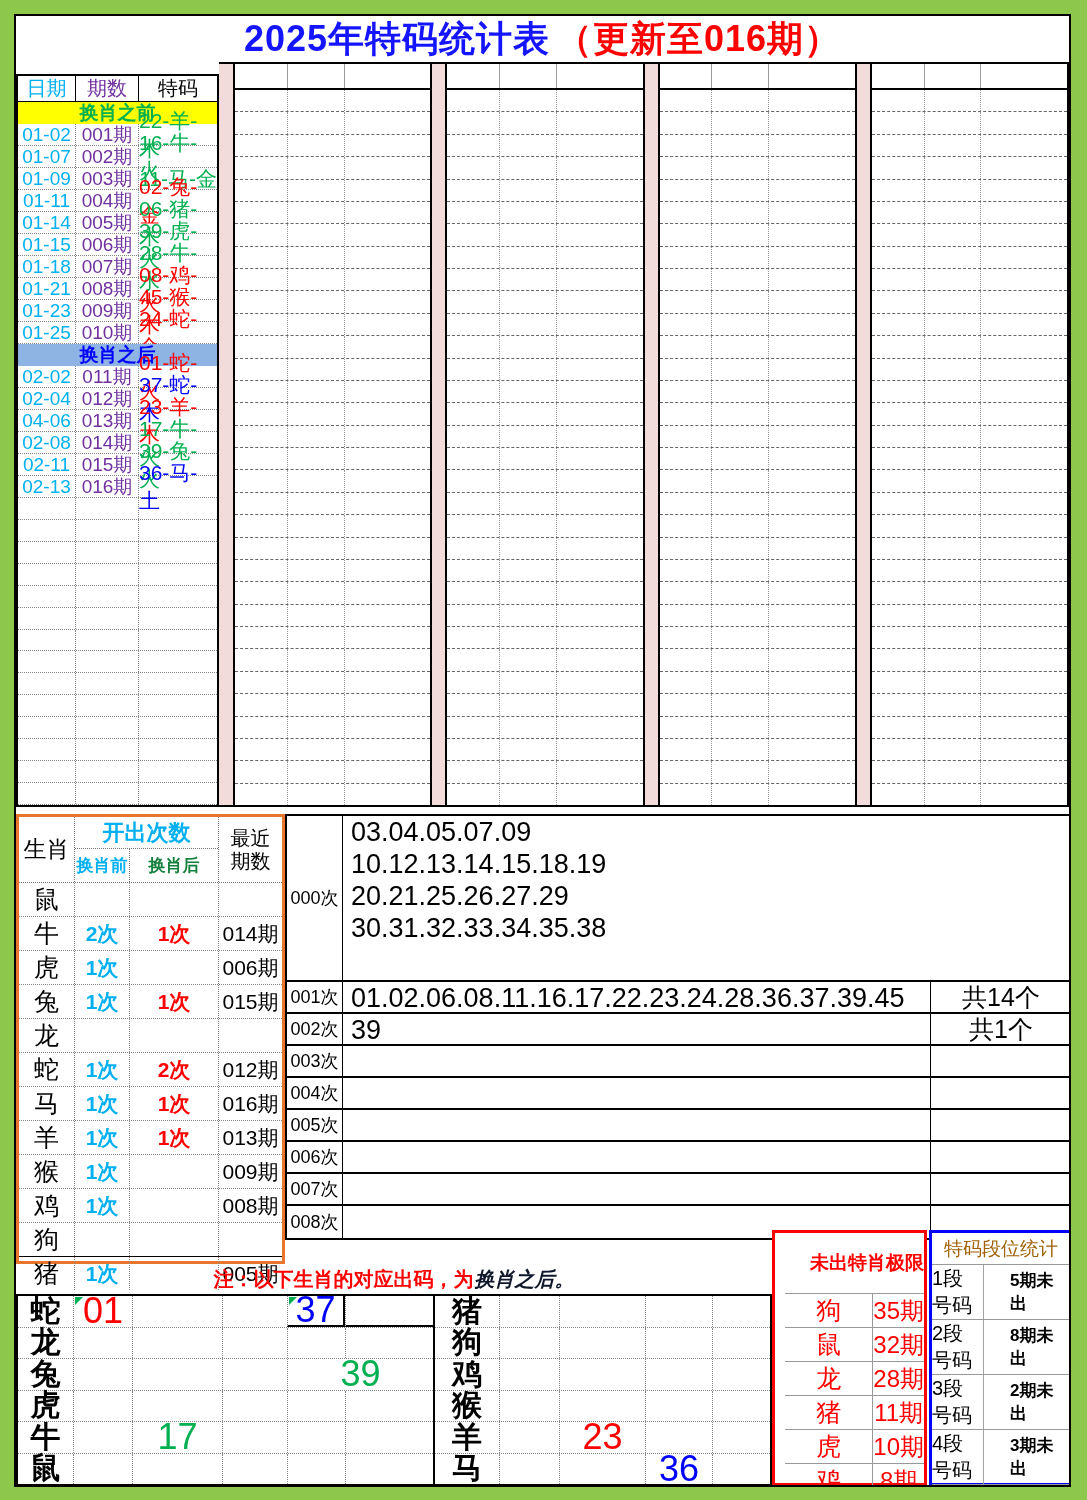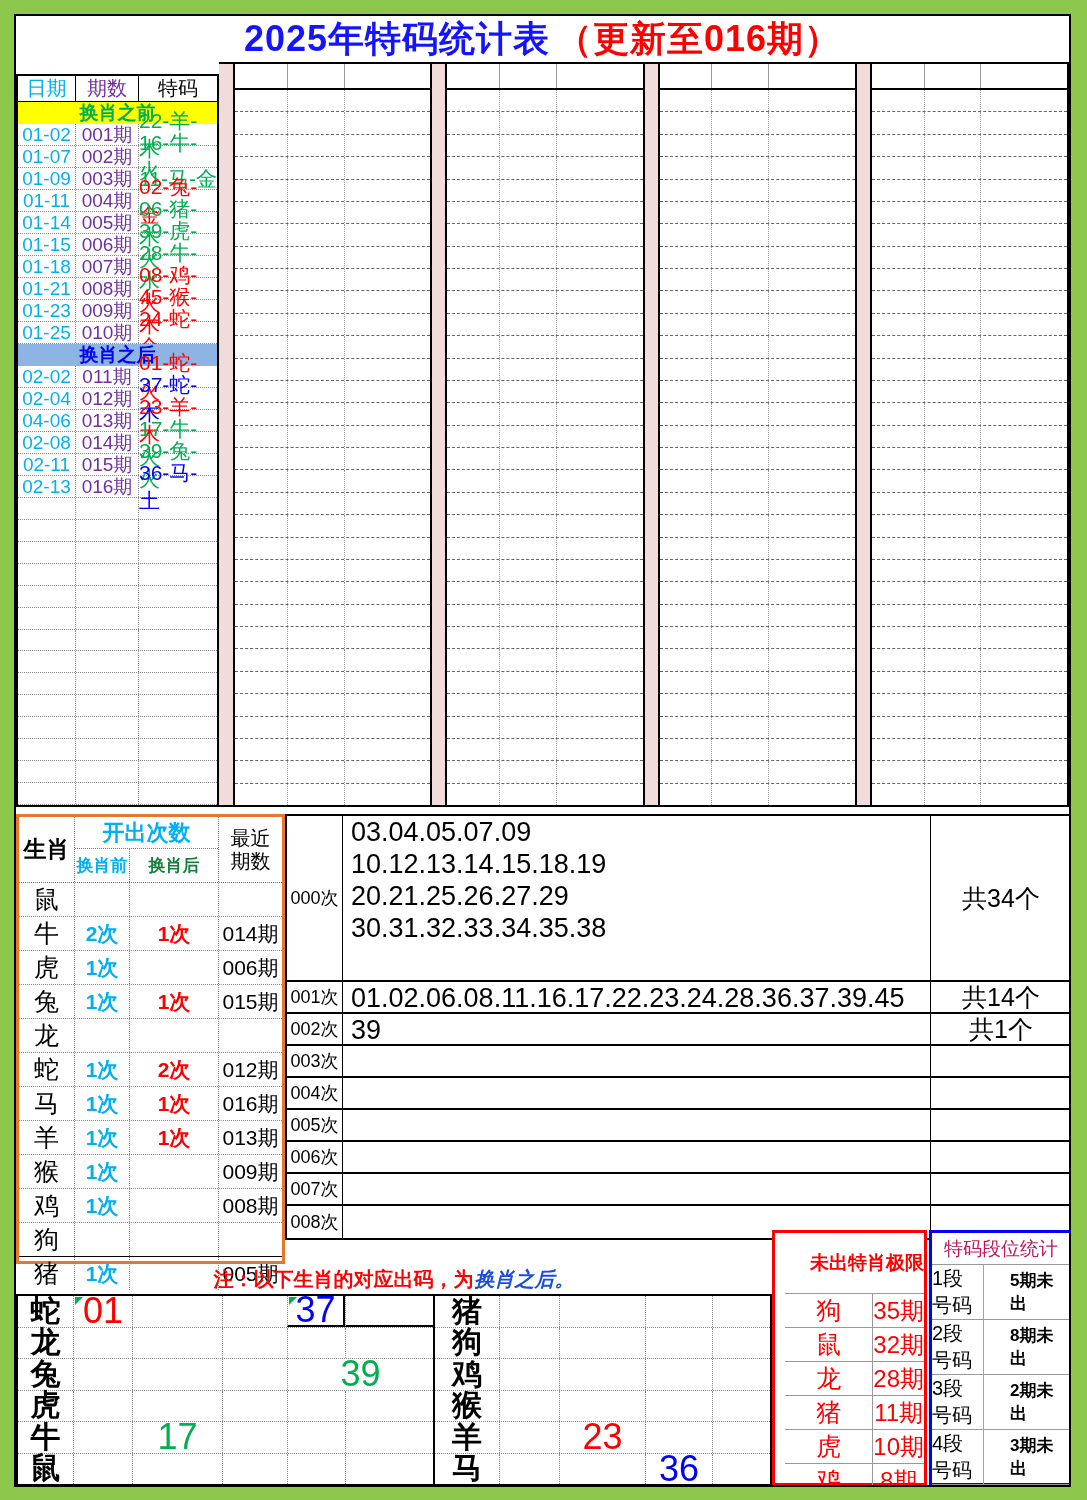--- a/index.html
+++ b/index.html
@@ -42,21 +42,21 @@
 .mt-row > div { display:flex; align-items:center; justify-content:center; border-right:1px dotted #888; }
 .mt-row > div:last-child { border-right:none; }
 .cell-d { width:58px; color:#00B0F0; font-size:19px; }
 .cell-p { width:63px; color:#7030A0; font-size:19px; }
 .cell-c { flex:1; font-size:21px; }
 
 
 .mid-region { position:absolute; left:0; top:798px; width:1057px; height:450px; }
 .zodiac-table { position:absolute; left:0; top:0; width:269px; height:450px; border:3px solid #E8762C; display:flex; flex-direction:column; background:#fff; }
 .zt-header { height:66px; flex:none; display:flex; border-bottom:1px dotted #777; }
-.zt-zlabel { width:56px; display:flex; align-items:center; justify-content:center; font-weight:bold; font-size:23px; border-right:1px dotted #777; }
+.zt-zlabel { width:56px; display:flex; align-items:center; justify-content:center; font-weight:normal; font-size:23px; border-right:1px dotted #777; }
 .zt-mid { width:144px; display:flex; flex-direction:column; border-right:1px dotted #777; }
 .zt-cnt { height:32px; display:flex; align-items:center; justify-content:center; color:#00B0F0; font-weight:bold; font-size:22px; border-bottom:1px dotted #777; }
 .zt-sub { flex:1; display:flex; }
 .zt-before { width:55px; display:flex; align-items:center; justify-content:center; color:#00B0F0; font-weight:bold; font-size:17px; border-right:1px dotted #777; }
 .zt-after { flex:1; display:flex; align-items:center; justify-content:center; color:#15803d; font-weight:bold; font-size:17px; }
 .zt-recent { flex:1; display:flex; align-items:center; justify-content:center; font-size:20px; line-height:1.15; white-space:pre-line; text-align:center; }
 .zt-body { flex:1; display:flex; flex-direction:column; }
 .zt-row { flex:1; min-height:0; display:flex; border-bottom:1px dotted #888; }
 .zt-row.solid { border-bottom:1px solid #000; }
 .zt-row:last-child { border-bottom:none; }
@@ -71,21 +71,21 @@
 .fp-row { height:32px; flex:none; display:flex; border-bottom:2px solid #000; }
 .fp-row.first { height:166px; }
 .fp-row:last-child { border-bottom:none; }
 .fp-label { width:56px; display:flex; align-items:center; justify-content:center; font-size:18px; border-right:1px solid #000; }
 .fp-nums { flex:1; display:flex; flex-direction:column; padding-left:8px; border-right:1px solid #000; overflow:hidden; }
 .fp-line { font-size:27px; line-height:32px; white-space:nowrap; }
 .fp-count { width:140px; display:flex; align-items:center; justify-content:center; font-size:25px; }
 
 
 .note-row { position:absolute; left:0; top:1248px; width:756px; height:30px; display:flex; align-items:center; justify-content:center; font-size:20px; font-weight:bold; color:#FF0000; }
-.note-em { color:#1d4ed8; font-style:italic; margin-left:1px; }
+.note-em { color:#0f172a; font-style:italic; margin-left:1px; }
 
 .b-table { position:absolute; top:1278px; height:192px; border:2px solid #000; display:flex; flex-direction:column; background:#fff; }
 .b-table.bl { left:0; width:419px; }
 .b-table.br { left:417px; width:339px; }
 .b-row { flex:1; min-height:0; display:flex; border-bottom:1px dotted #888; }
 .b-row:last-child { border-bottom:none; }
 .b-z { display:flex; align-items:center; justify-content:center; font-size:30px; font-weight:bold; }
 .bl .b-z { width:55px; }
 .br .b-z { width:64px; }
 .b-cell { position:relative; display:flex; align-items:center; justify-content:center; font-size:36px; border-left:1px dotted #888; }
@@ -94,21 +94,21 @@
 .tri { position:absolute; left:1px; top:1px; width:0; height:0; border-top:8px solid #00B050; border-right:8px solid transparent; }
 
 .missing-box { position:absolute; left:756px; top:1214px; width:155px; height:256px; border:3px solid #FF0000; background:#fff; display:flex; flex-direction:column;align-items:flex-end; }
 .mb-title { height:60px; flex:none; display:flex; align-items:center; justify-content:center; color:#FF0000; font-weight:bold; font-size:19px; }
 .mb-body { flex:1; display:flex; flex-direction:column; }
 .mb-row { flex:1; min-height:0; display:flex; border-top:1px solid #999; }
 .mb-z { width:88px; display:flex; align-items:center; justify-content:center; color:#FF0000; font-size:25px; border-right:1px solid #999; }
 .mb-p { flex:1; display:flex; align-items:center; justify-content:center; color:#FF0000; font-size:24px; }
 
 .segment-box { position:absolute; left:913px; top:1214px; width:144px; height:256px; border:3px solid #0000FF; background:#fff; display:flex; flex-direction:column; }
-.sb-title { height:32px; flex:none; display:flex; align-items:center; justify-content:center; font-size:19px; color:#be185d; border-bottom:1px solid #999; }
+.sb-title { height:32px; flex:none; display:flex; align-items:center; justify-content:center; font-size:19px; color:#a16207; border-bottom:1px solid #999; }
 .sb-body { flex:1; display:flex; flex-direction:column; }
 .sb-row { flex:1; min-height:0; display:flex; border-bottom:1px solid #999; }
 .sb-row:last-child { border-bottom:none; }
 .sb-l { width:52px; display:flex; align-items:center; justify-content:center; font-size:20px; border-right:1px solid #a3a3a3; }
 .sb-v { flex:1; display:flex; align-items:center; justify-content:center; font-size:17px; font-weight:bold;margin-left:26px; }
 .sb-row.hl .sb-l, .sb-row.hl .sb-v { color:#0000FF; }
 
 .col-red { color:#FF0000; } .col-green { color:#00B050; } .col-blue { color:#0000FF; }
 </style>
 </head>
@@ -1049,21 +1049,20 @@
       </div>
       <div class="freq-panel" id="freq-rows">
           <div class="fp-row first">
             <div class="fp-label">000次</div>
             <div class="fp-nums">
               <div class="fp-line">03.04.05.07.09</div>
               <div class="fp-line">10.12.13.14.15.18.19</div>
               <div class="fp-line">20.21.25.26.27.29</div>
               <div class="fp-line">30.31.32.33.34.35.38</div>
             </div>
-            <div class="fp-count">共34个</div>
           </div>
           <div class="fp-row">
             <div class="fp-label">001次</div>
             <div class="fp-nums">
               <div class="fp-line">01.02.06.08.11.16.17.22.23.24.28.36.37.39.45</div>
             </div>
             <div class="fp-count">共14个</div>
           </div>
           <div class="fp-row">
             <div class="fp-label">002次</div>

